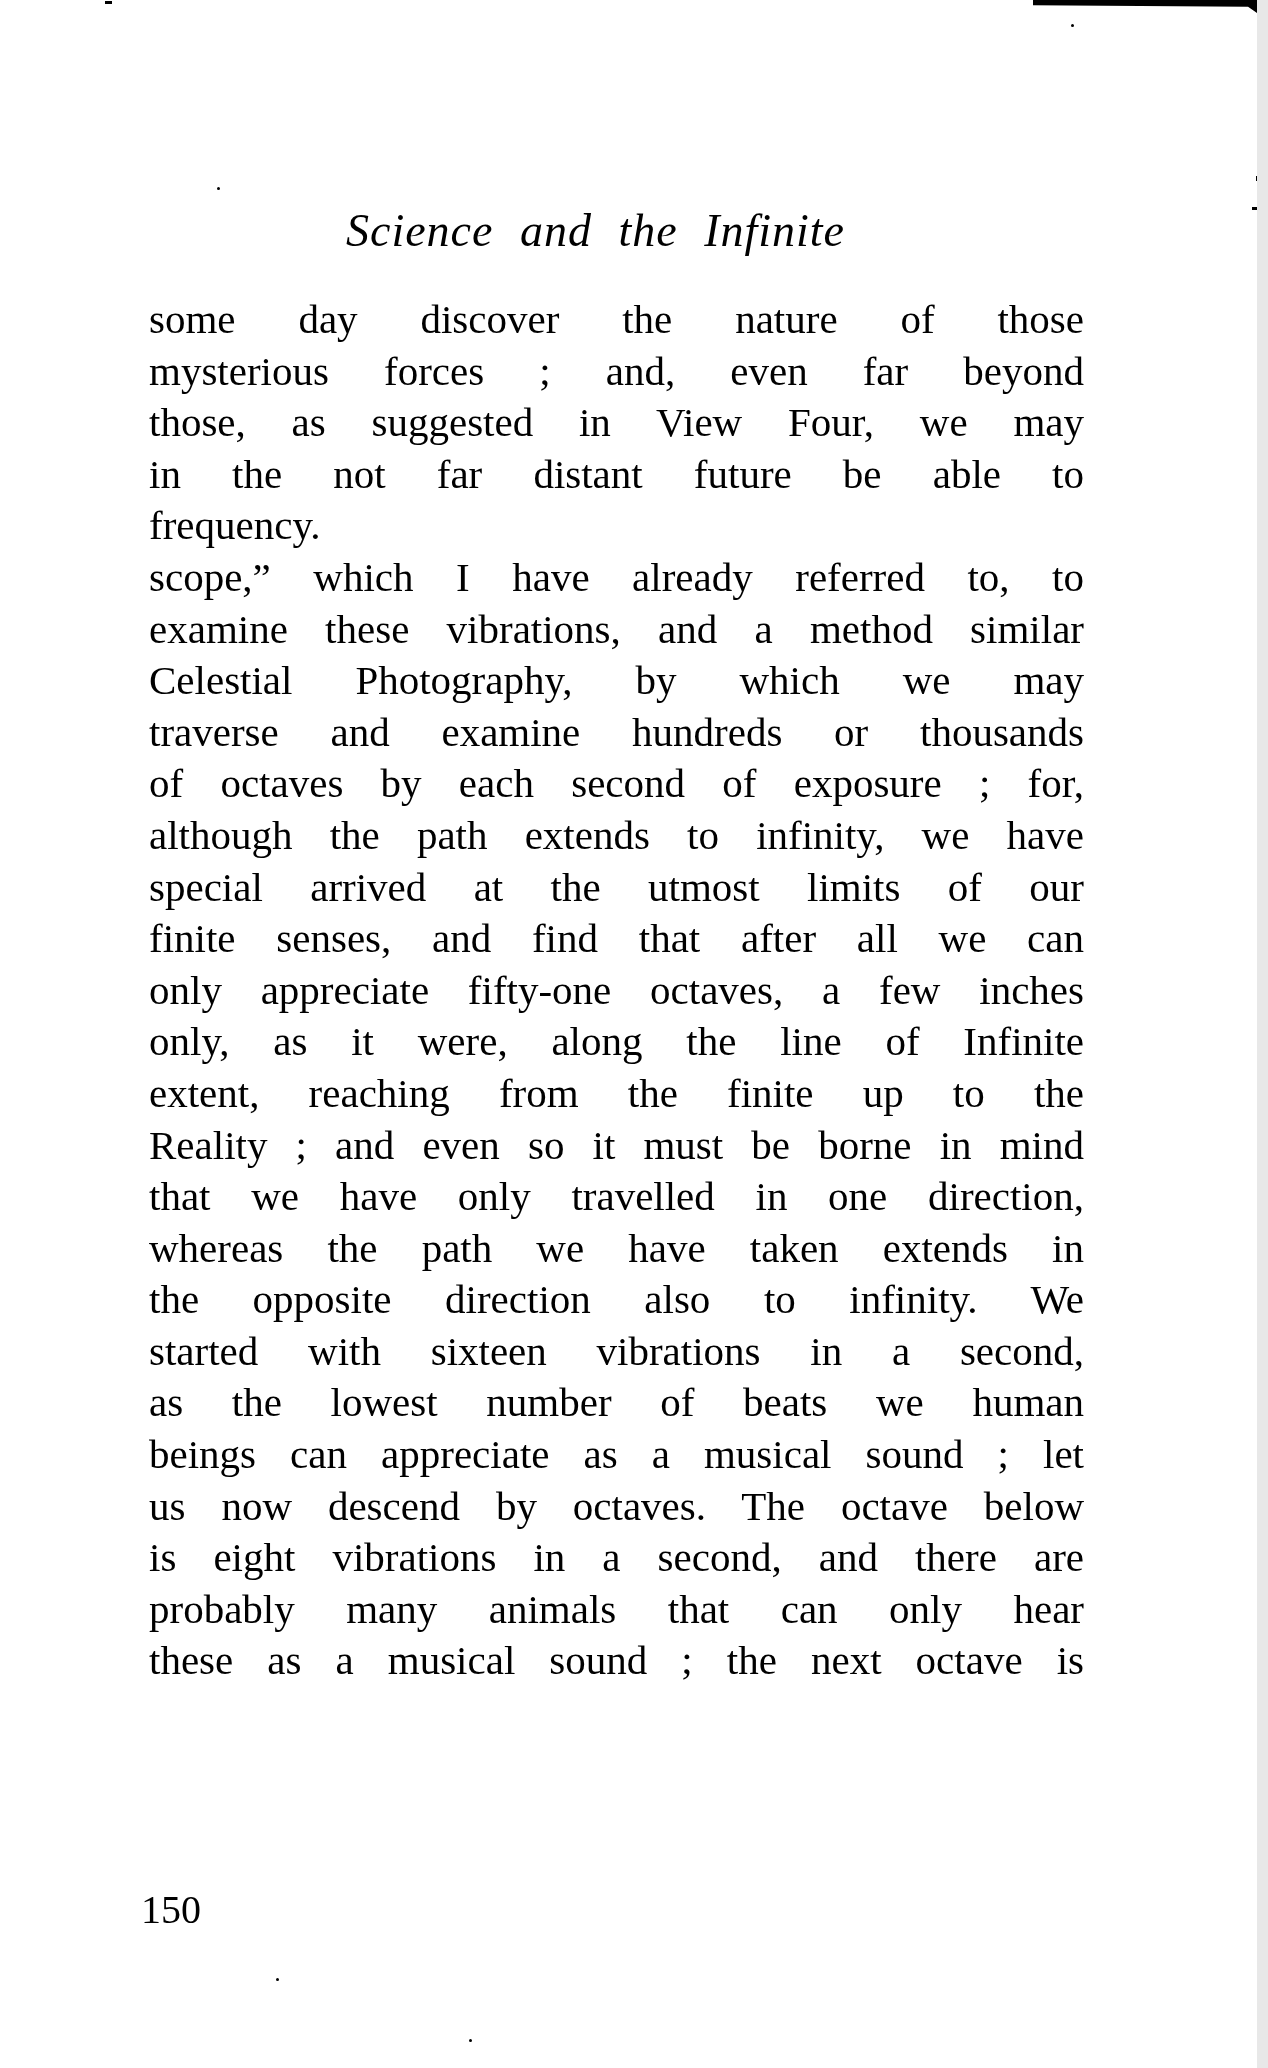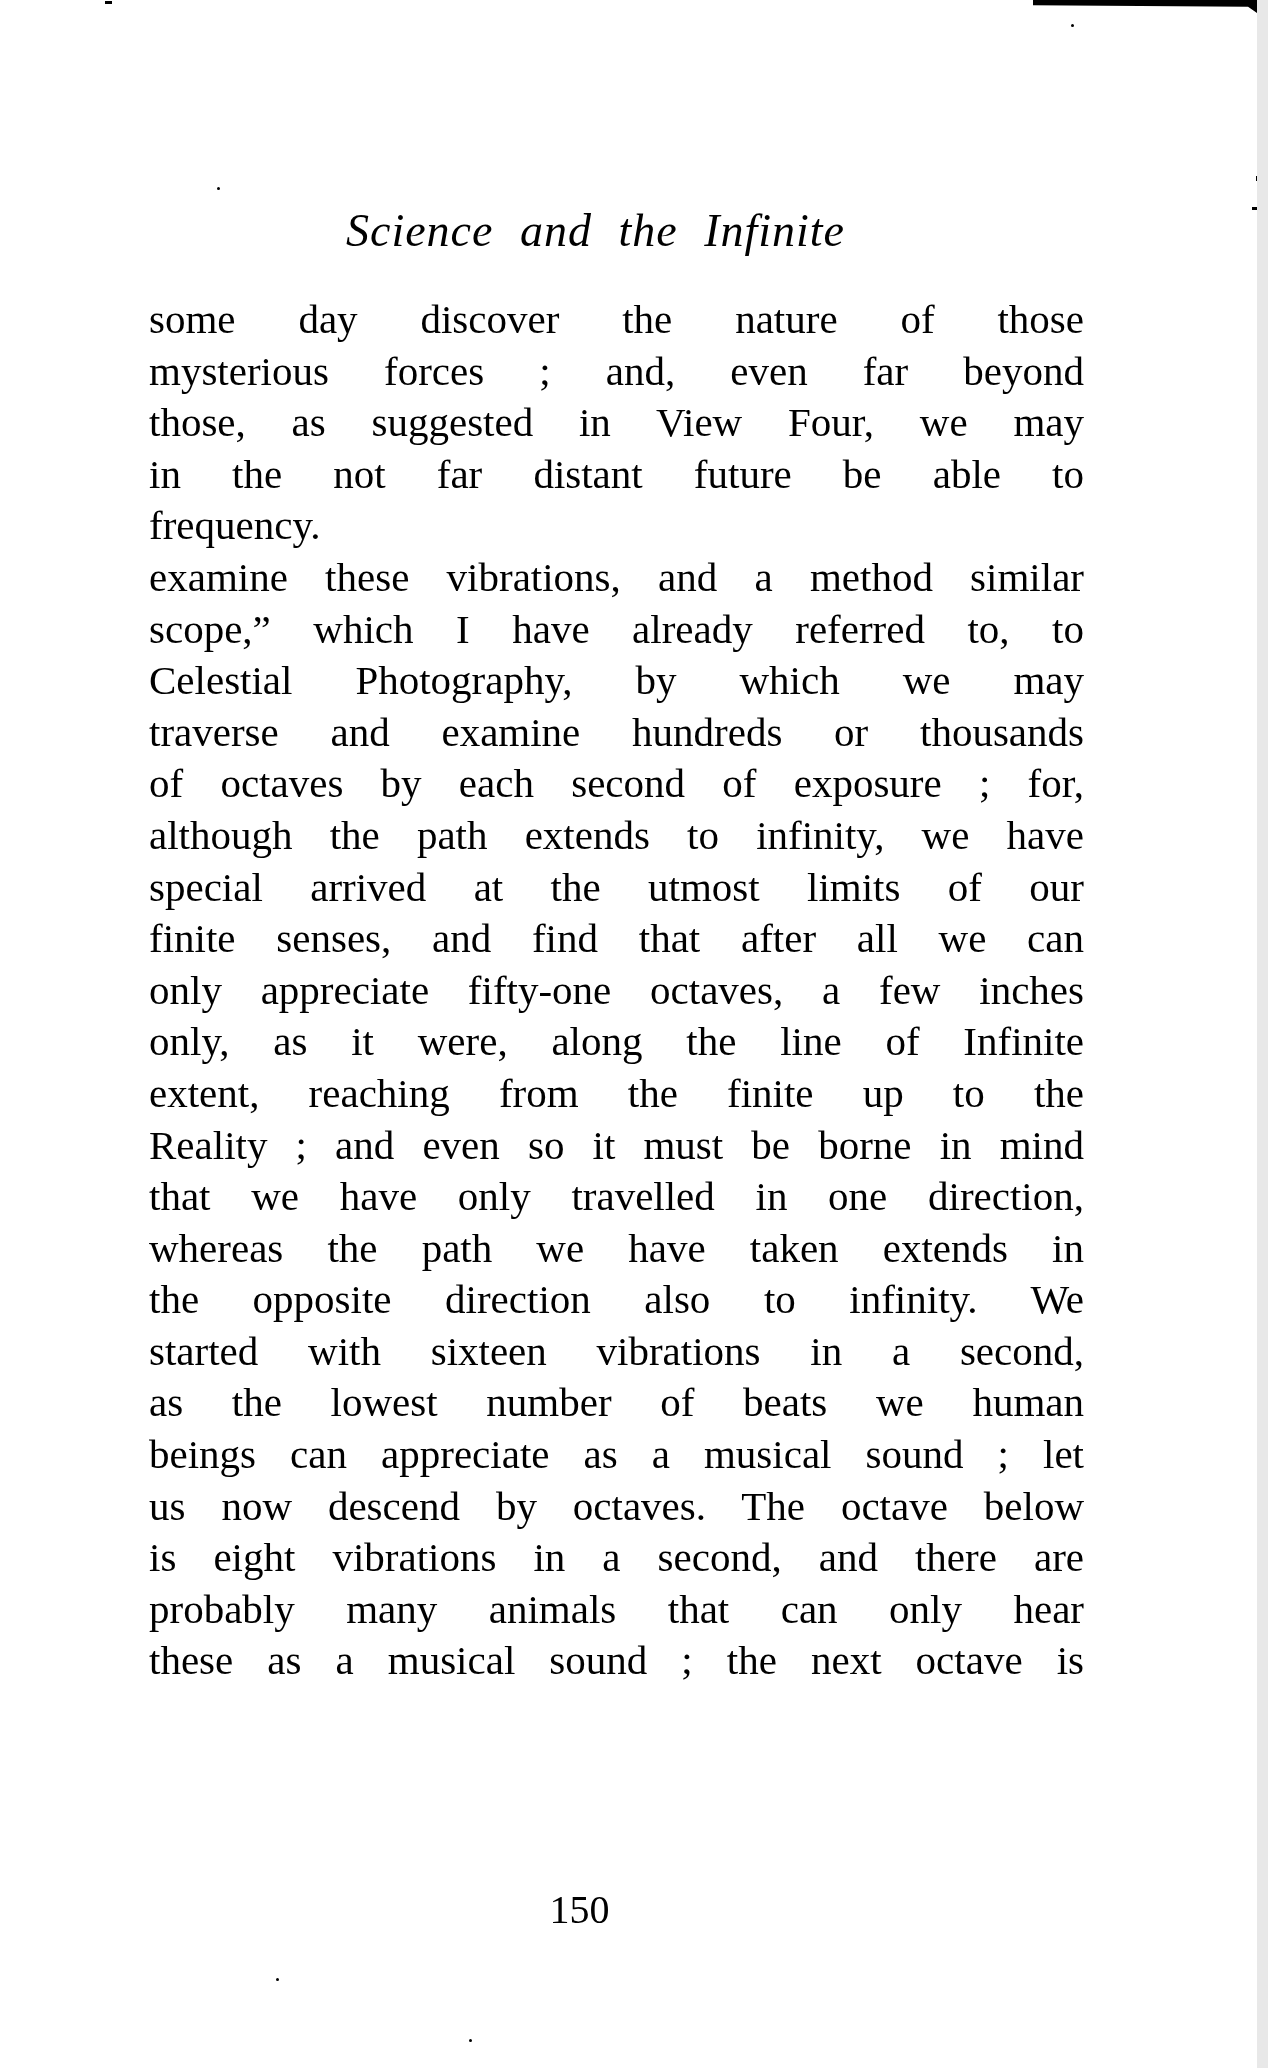--- a/index.html
+++ b/index.html
@@ -50,24 +50,23 @@
   }
   .line.left {
     text-align: center;
     text-align-last: left;
   }
   .line.indent {
     padding-left: 46px;
   }
   .page-number {
     position: absolute;
-    left: 112px;
+    left: 141px;
     top: 1884px;
     width: 935px;
-    text-align: center;
     font-size: 40px;
     line-height: 51.6px;
   }
   
   .artifact {
     position: absolute;
     background: #000000;
   }
   .bar-top-right {
     top: 0;
@@ -95,22 +94,22 @@
   <div class="artifact speck" style="left:469px; top:2039px; width:3px; height:3px;"></div>
 
   <h1 class="running-title">Science and the Infinite</h1>
 
   <div class="body-text" id="body-lines">
       <div class="line">some day discover the nature of those</div>
       <div class="line">mysterious forces ; and, even far beyond</div>
       <div class="line">those, as suggested in View Four, we may</div>
       <div class="line">in the not far distant future be able to</div>
       <div class="line left">frequency.</div>
+      <div class="line">scope,” which I have already referred to, to</div>
       <div class="line">examine these vibrations, and a method similar</div>
-      <div class="line">scope,” which I have already referred to, to</div>
       <div class="line">Celestial Photography, by which we may</div>
       <div class="line">traverse and examine hundreds or thousands</div>
       <div class="line">of octaves by each second of exposure ; for,</div>
       <div class="line">although the path extends to infinity, we have</div>
       <div class="line">special arrived at the utmost limits of our</div>
       <div class="line">finite senses, and find that after all we can</div>
       <div class="line">only appreciate fifty-one octaves, a few inches</div>
       <div class="line">only, as it were, along the line of Infinite</div>
       <div class="line">extent, reaching from the finite up to the</div>
       <div class="line">Reality ; and even so it must be borne in mind</div>

